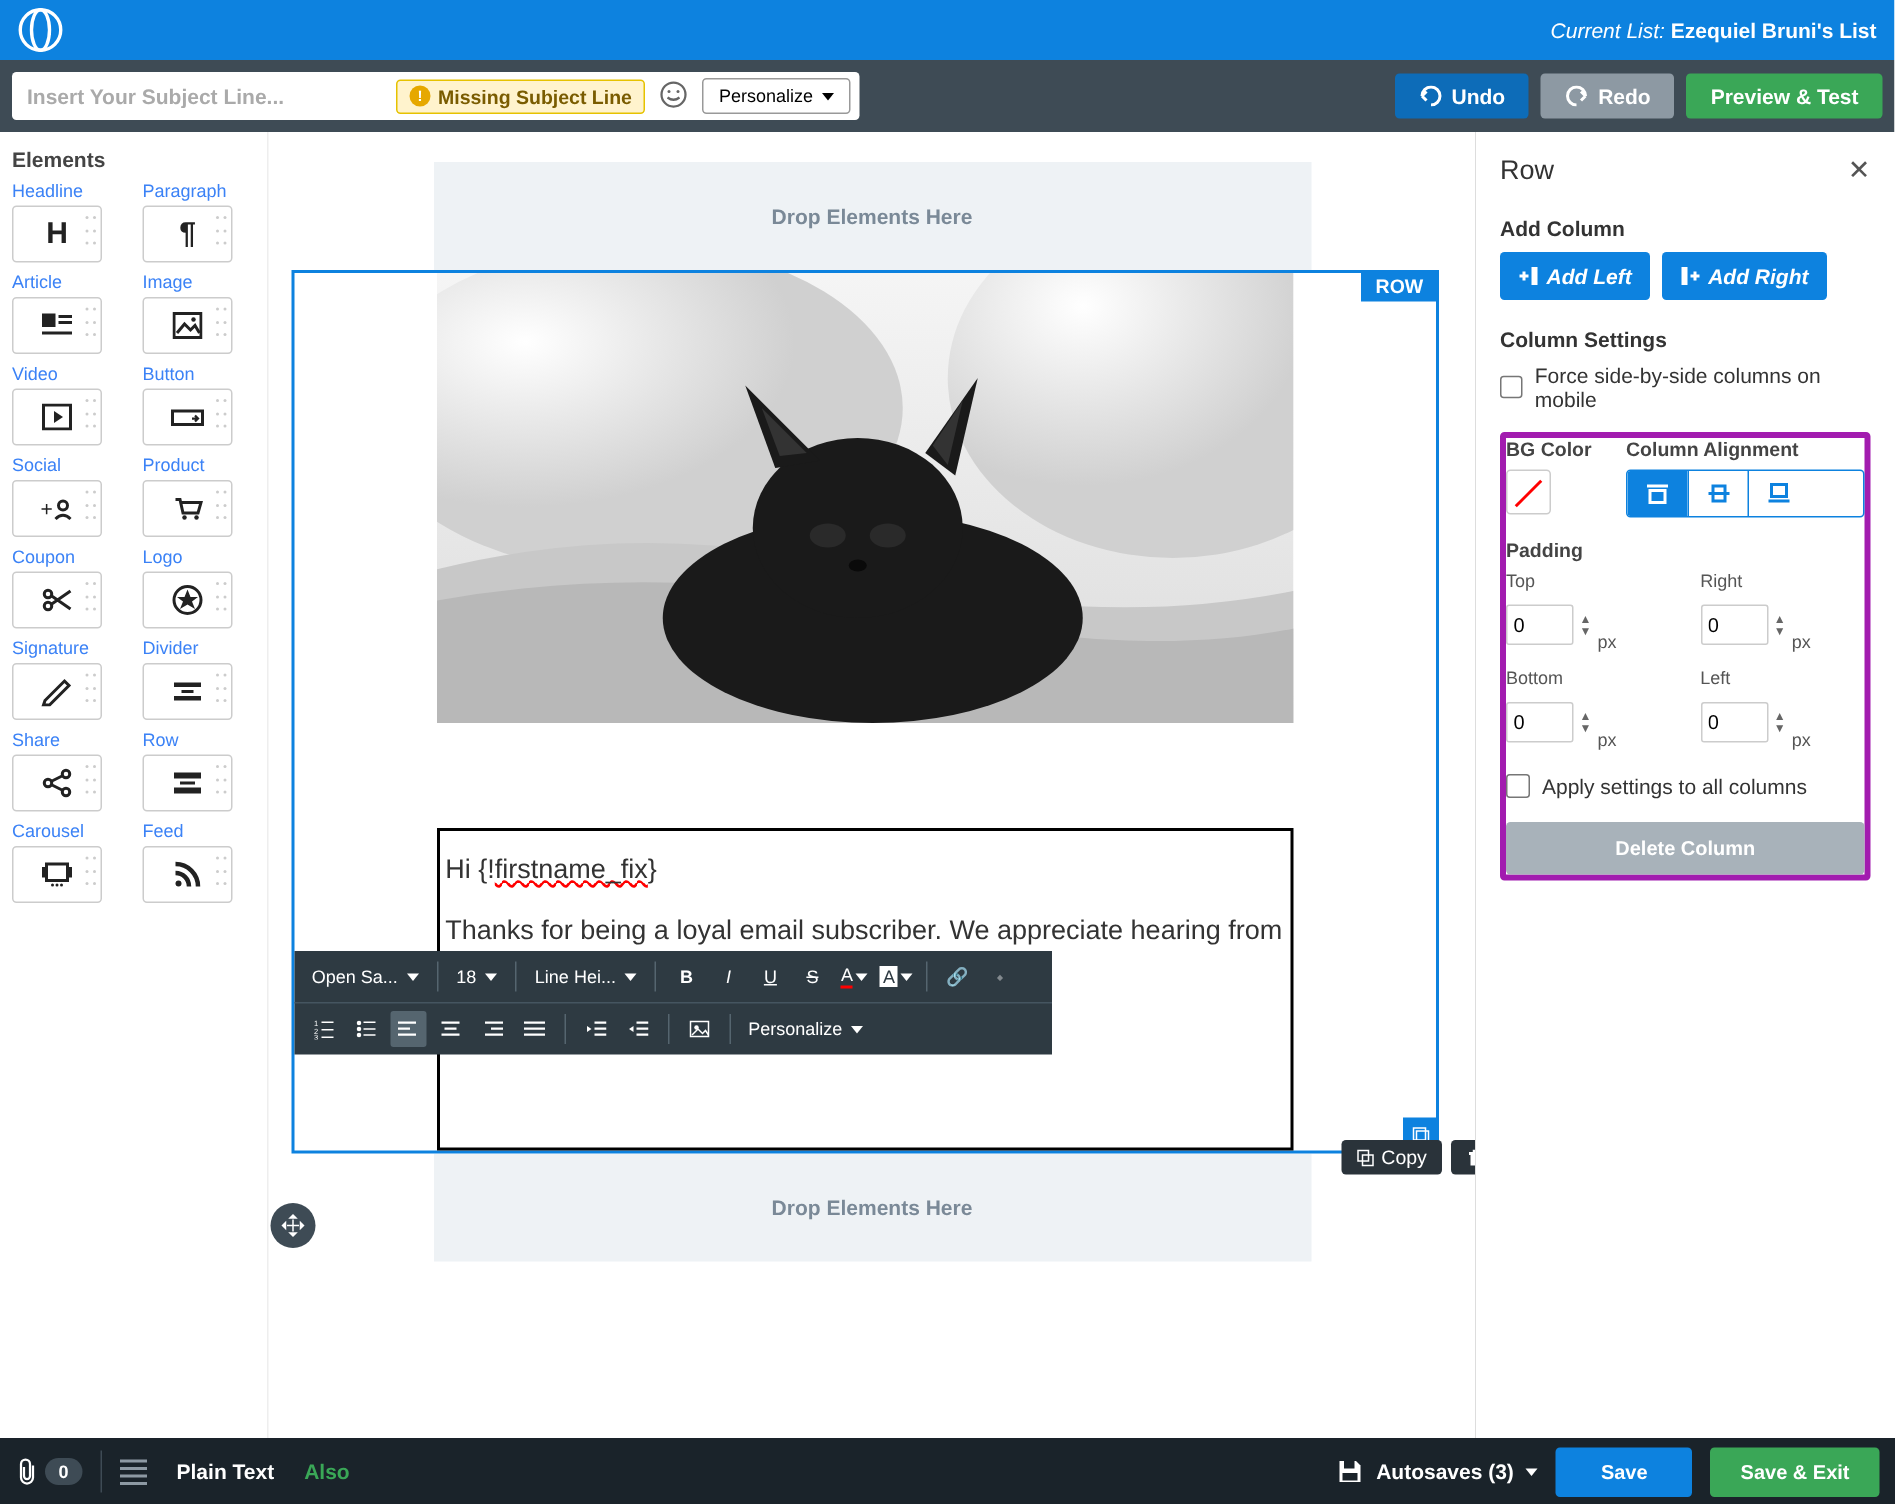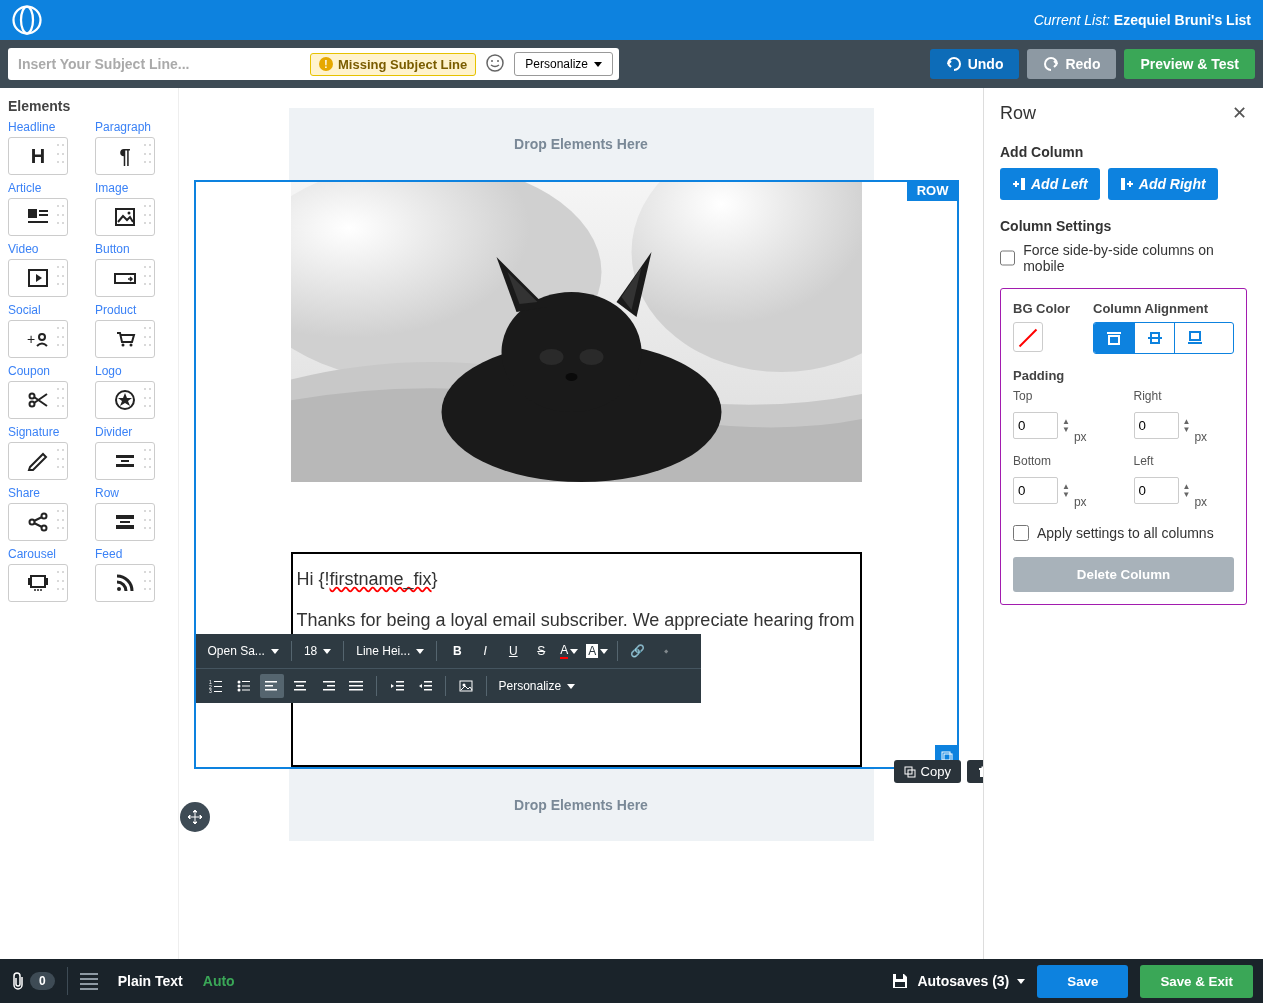--- a/index.html
+++ b/index.html
@@ -7,21 +7,21 @@
 
 
 .top-header { background: #0d82df; height: 40px; display: flex; align-items: center; padding: 0 12px; justify-content: space-between; }
 .logo-wrap { display: flex; align-items: center; }
 .logo-circle { width: 30px; height: 30px; }
 .current-list { color: #fff; font-size: 14px; font-style: italic; }
 .current-list strong { font-style: normal; font-weight: bold; }
 
 
 .toolbar { background: #3e4b55; height: 48px; display: flex; align-items: center; padding: 0 8px; gap: 8px; }
-.subject-wrap { background: #fff; border-radius: 3px; display: flex; align-items: center; padding: 4px 6px; gap: 8px; width: 611px; }
+.subject-wrap { background: #fff; border-radius: 3px; display: flex; align-items: center; padding: 4px 6px; gap: 8px; width: 565px; }
 .subject-input { border: none; outline: none; flex: 1; font-size: 14px; padding: 4px; }
 .subject-input::placeholder { color: #aaa; font-weight: bold; }
 .badge-warn { background: #fff3cd; color: #7a5c00; border: 1px solid #e6c200; border-radius: 3px; padding: 3px 8px; font-size: 13px; font-weight: bold; display: flex; align-items: center; gap: 5px; }
 .badge-warn .circ { width: 14px; height: 14px; border-radius: 50%; background: #e6a800; color: #fff; font-size: 10px; display: flex; align-items: center; justify-content: center; font-weight: bold; }
 .emoji-btn { width: 22px; height: 22px; border: none; background: transparent; cursor: pointer; color: #555; }
 .personalize-btn { border: 1px solid #999; background: #fff; border-radius: 3px; padding: 4px 10px; font-size: 12px; cursor: pointer; display: flex; align-items: center; gap: 6px; }
 .tb-spacer { flex: 1; }
 .btn { border: none; border-radius: 3px; padding: 7px 16px; font-size: 14px; font-weight: bold; cursor: pointer; display: flex; align-items: center; gap: 6px; }
 .btn-undo { background: #0d6cb8; color: #fff; }
 .btn-redo { background: #8d99a3; color: #fff; }
@@ -70,21 +70,21 @@
 
 .right-panel { width: 280px; border-left: 1px solid #ddd; padding: 14px 16px; background: #fff; overflow-y: auto; }
 .rp-header { display: flex; justify-content: space-between; align-items: center; margin-bottom: 20px; }
 .rp-title { font-size: 18px; font-weight: 500; color: #333; }
 .rp-close { font-size: 18px; cursor: pointer; color: #555; }
 .rp-label { font-weight: bold; font-size: 14px; color: #333; margin-bottom: 8px; }
 .btn-group { display: flex; gap: 8px; margin-bottom: 18px; }
 .btn-blue { background: #0d82df; color: #fff; border: none; border-radius: 3px; padding: 8px 12px; font-size: 14px; font-weight: bold; cursor: pointer; display: flex; align-items: center; gap: 5px; font-style: italic; }
 .check-row { display: flex; align-items: center; gap: 8px; margin-bottom: 14px; }
 .check-row input { width: 16px; height: 16px; }
-.settings-box { border: 1px solid #a21caf; border-radius: 3px; padding: 12px; }
+.settings-box { border: 4px solid #a21caf; border-radius: 3px; }
 .sb-row { display: flex; gap: 20px; margin-bottom: 14px; }
 .sb-col { flex: 1; }
 .sb-label { font-weight: bold; font-size: 13px; color: #444; margin-bottom: 6px; }
 .swatch { width: 30px; height: 30px; border: 1px solid #ccc; border-radius: 3px; position: relative; }
 .swatch::after { content: ""; position: absolute; left: 2px; right: 2px; top: 50%; border-top: 2px solid red; transform: rotate(-45deg); }
 .align-grp { display: flex; border: 1px solid #0d82df; border-radius: 3px; overflow: hidden; }
 .align-btn { width: 40px; height: 30px; display: flex; align-items: center; justify-content: center; cursor: pointer; }
 .align-btn.active { background: #0d82df; color: #fff; }
 .align-btn:not(.active) { color: #0d82df; background: #fff; }
 .align-btn + .align-btn { border-left: 1px solid #0d82df; }
@@ -784,21 +784,21 @@
   </div>
   <div class="bb-sep"></div>
   <div class="plain-text">
     <span class="hamburger">
         <span></span>
         <span></span>
         <span></span>
         <span></span>
       </span>
     <span style="font-weight:bold">Plain Text</span>
-    <span class="pt-auto">Auto</span>
+    <span class="pt-auto">Also</span>
   </div>
   <div class="bb-spacer"></div>
   <div class="autosave">
     <svg width="18" height="18" viewBox="0 0 18 18">
         <path d="M2 2 L13 2 L16 5 L16 16 L2 16 Z" fill="#fff"></path>
         <rect x="5" y="2" width="7" height="5" fill="#1a232a"></rect>
         <rect x="4" y="10" width="10" height="5" fill="#1a232a"></rect>
       </svg>
     <span style="font-weight:bold">Autosaves (3)</span>
     <span class="chev"></span>

